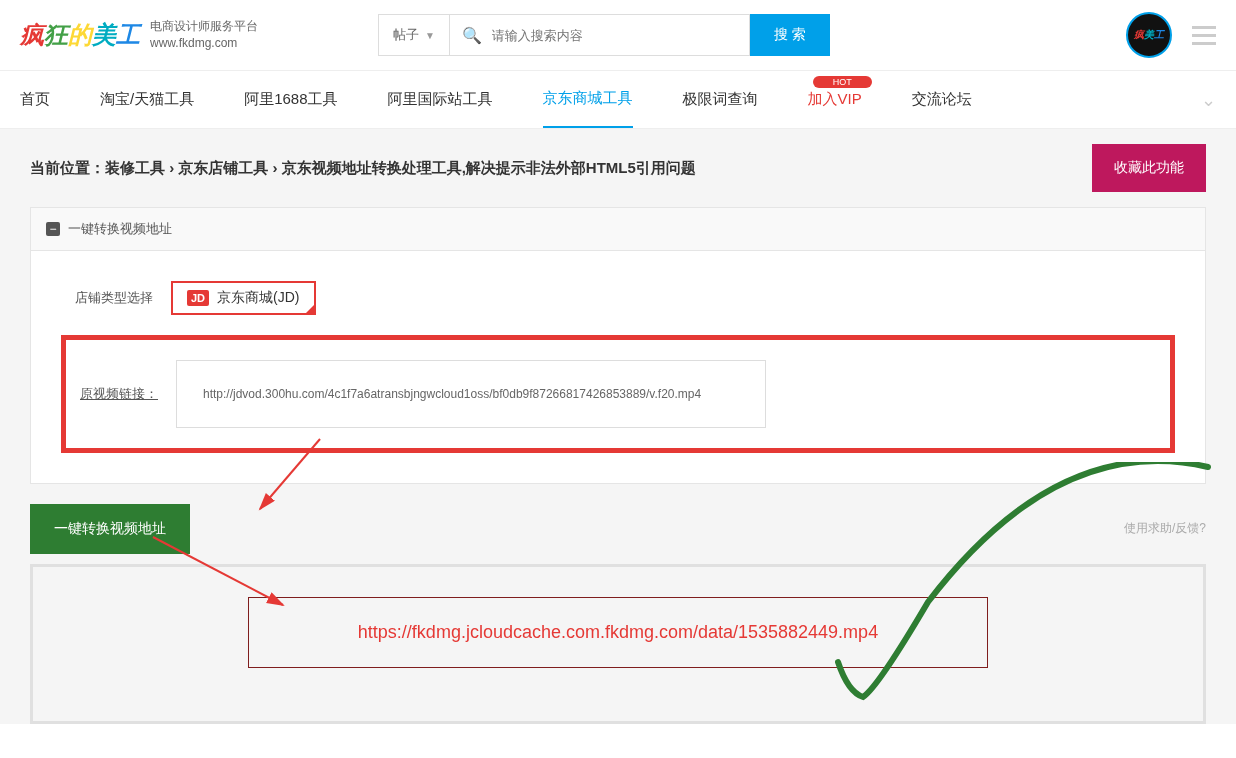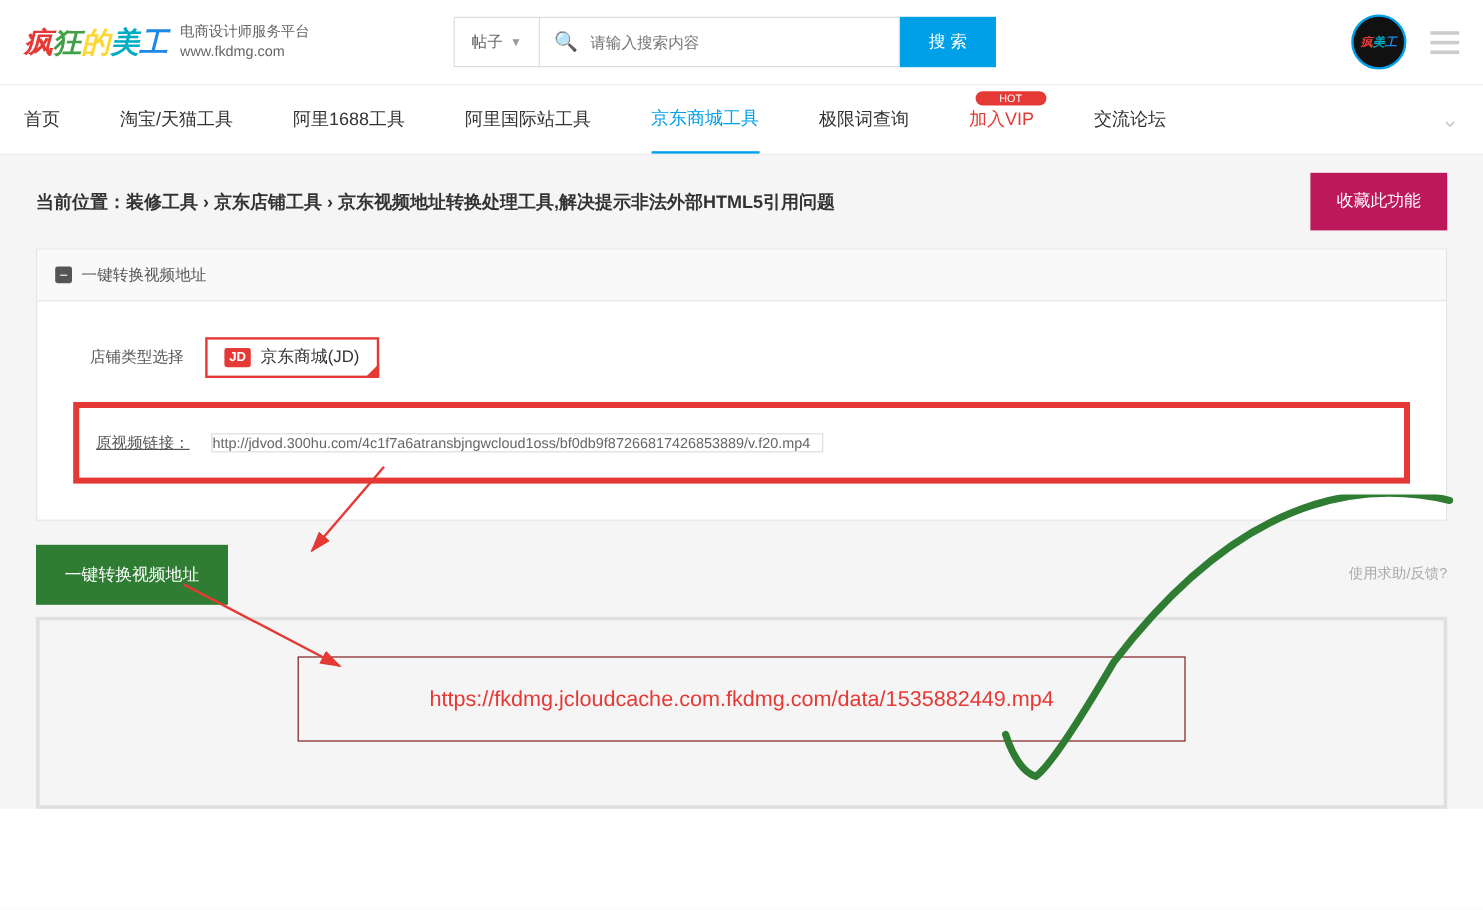--- a/index.html
+++ b/index.html
@@ -44,21 +44,21 @@
 .panel-body { padding: 30px; }
 
 .form-row { display: flex; align-items: center; margin-bottom: 20px; }
 .form-label { width: 110px; font-size: 13px; color: #555; text-align: right; padding-right: 18px; }
 .shop-sel { border: 2px solid #e53935; padding: 6px 14px; display: inline-flex; align-items: center; gap: 8px; position: relative; }
 .jd-badge { background: #e53935; color: #fff; font-size: 11px; font-weight: bold; padding: 2px 4px; border-radius: 2px; }
 .shop-sel-corner { position: absolute; right: -2px; bottom: -2px; width: 0; height: 0; border-left: 12px solid transparent; border-bottom: 12px solid #e53935; }
 
 .red-box { border: 5px solid #e53935; padding: 20px 10px; margin-top: 10px; position: relative; }
 .red-box .form-label { width: 100px; text-decoration: underline; }
-.link-input { width: 510px; border: 1px solid #ddd; padding: 0; font-size: 12px; color: #666; }
+.link-input { width: 590px; border: 1px solid #ddd; padding: 26px; font-size: 12px; color: #666; }
 
 .convert-btn-row { margin: 20px 30px 0; position: relative; }
 .convert-btn { background: #2e7d32; color: #fff; border: none; padding: 16px 24px; font-size: 14px; cursor: pointer; }
 .help-link { position: absolute; right: 0; top: 16px; color: #aaa; font-size: 12px; }
 
 .result-panel { margin: 10px 30px 30px; border: 3px solid #e0e0e0; padding: 30px; min-height: 160px; position: relative; }
 .result-inner { border: 1px solid #7f1d1d; padding: 24px 20px; margin: 0 auto; max-width: 740px; }
 .result-url { color: #e53935; font-size: 18px; text-align: center; }
 
 .annotation-svg { position: absolute; pointer-events: none; }

